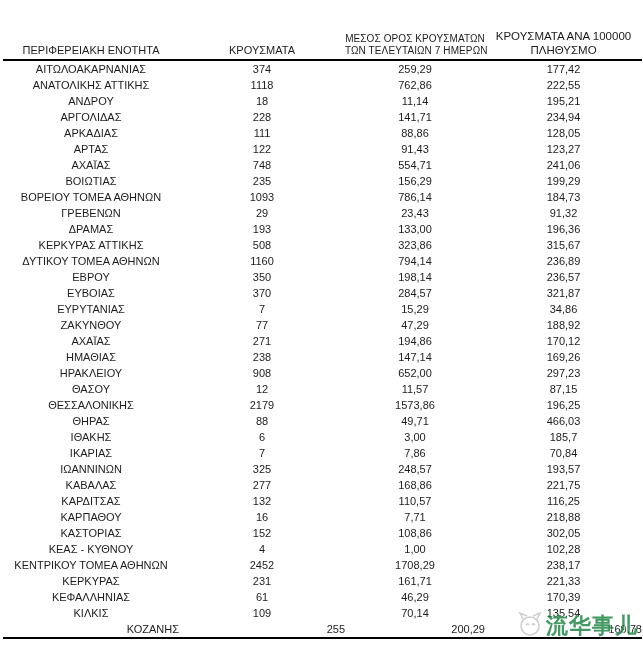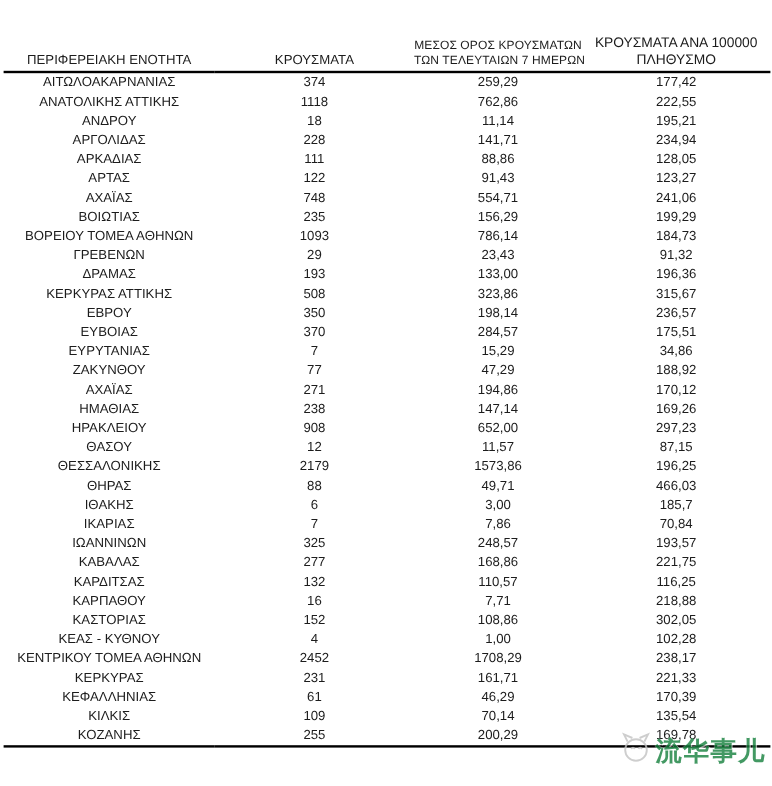--- a/index.html
+++ b/index.html
@@ -43,20 +43,21 @@
     text-align: center;
     font-size: 11px;
     line-height: 16px;
     height: 16px;
     padding: 0;
     white-space: nowrap;
     overflow: visible;
   }
   tbody tr:last-child td {
     border-bottom: 2.5px solid #000000;
+    text-align: right;
   }
 
   .watermark {
     position: absolute;
     right: 5px;
     bottom: 12px;
     display: flex;
     align-items: center;
     gap: 1px;
     pointer-events: none;
@@ -167,30 +168,36 @@
         <td>133,00</td>
         <td>196,36</td>
       </tr>
       <tr>
         <td>ΚΕΡΚΥΡΑΣ ΑΤΤΙΚΗΣ</td>
         <td>508</td>
         <td>323,86</td>
         <td>315,67</td>
       </tr>
       <tr>
+        <td>ΔΥΤΙΚΟΥ ΤΟΜΕΑ ΑΘΗΝΩΝ</td>
+        <td>1160</td>
+        <td>794,14</td>
+        <td>236,89</td>
+      </tr>
+      <tr>
         <td>ΕΒΡΟΥ</td>
         <td>350</td>
         <td>198,14</td>
         <td>236,57</td>
       </tr>
       <tr>
         <td>ΕΥΒΟΙΑΣ</td>
         <td>370</td>
         <td>284,57</td>
-        <td>175,51</td>
+        <td>321,87</td>
       </tr>
       <tr>
         <td>ΕΥΡΥΤΑΝΙΑΣ</td>
         <td>7</td>
         <td>15,29</td>
         <td>34,86</td>
       </tr>
       <tr>
         <td>ΖΑΚΥΝΘΟΥ</td>
         <td>77</td>

